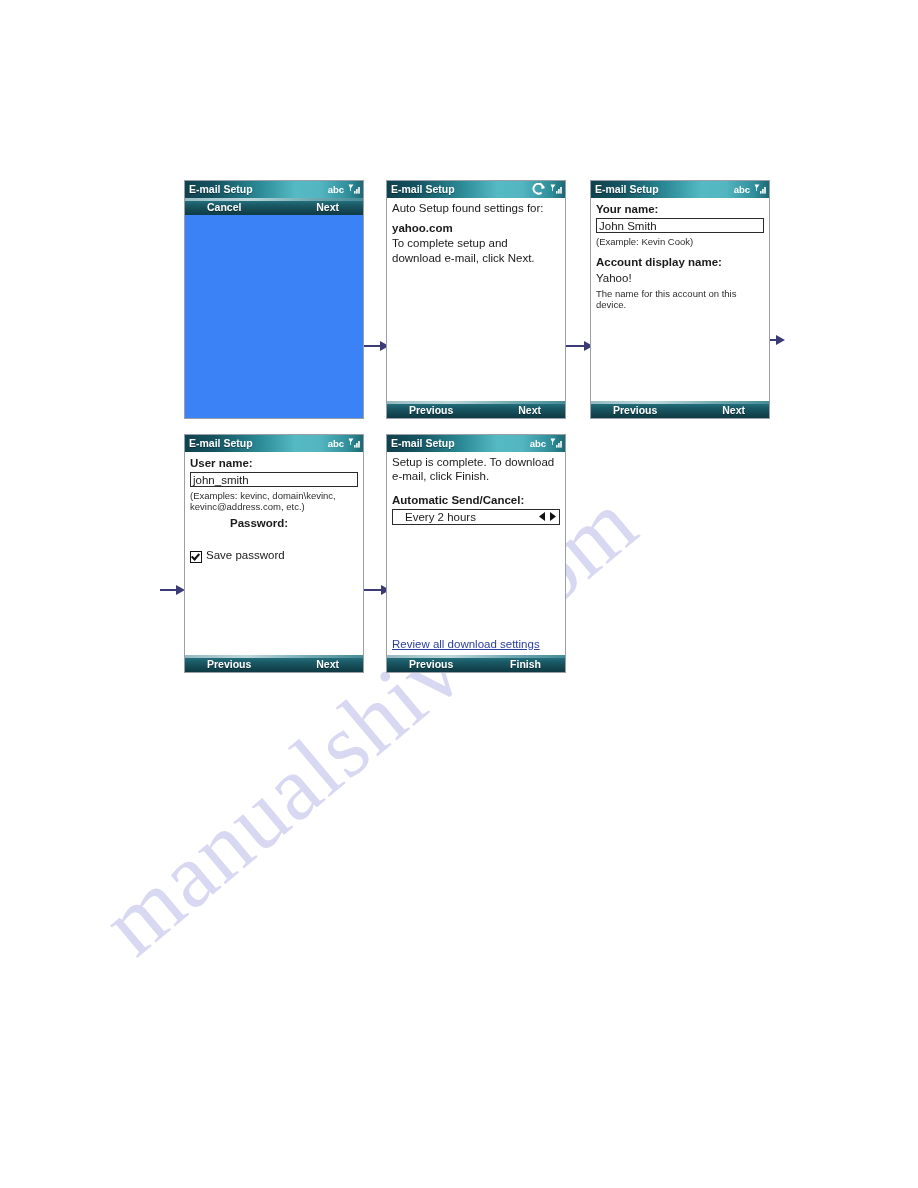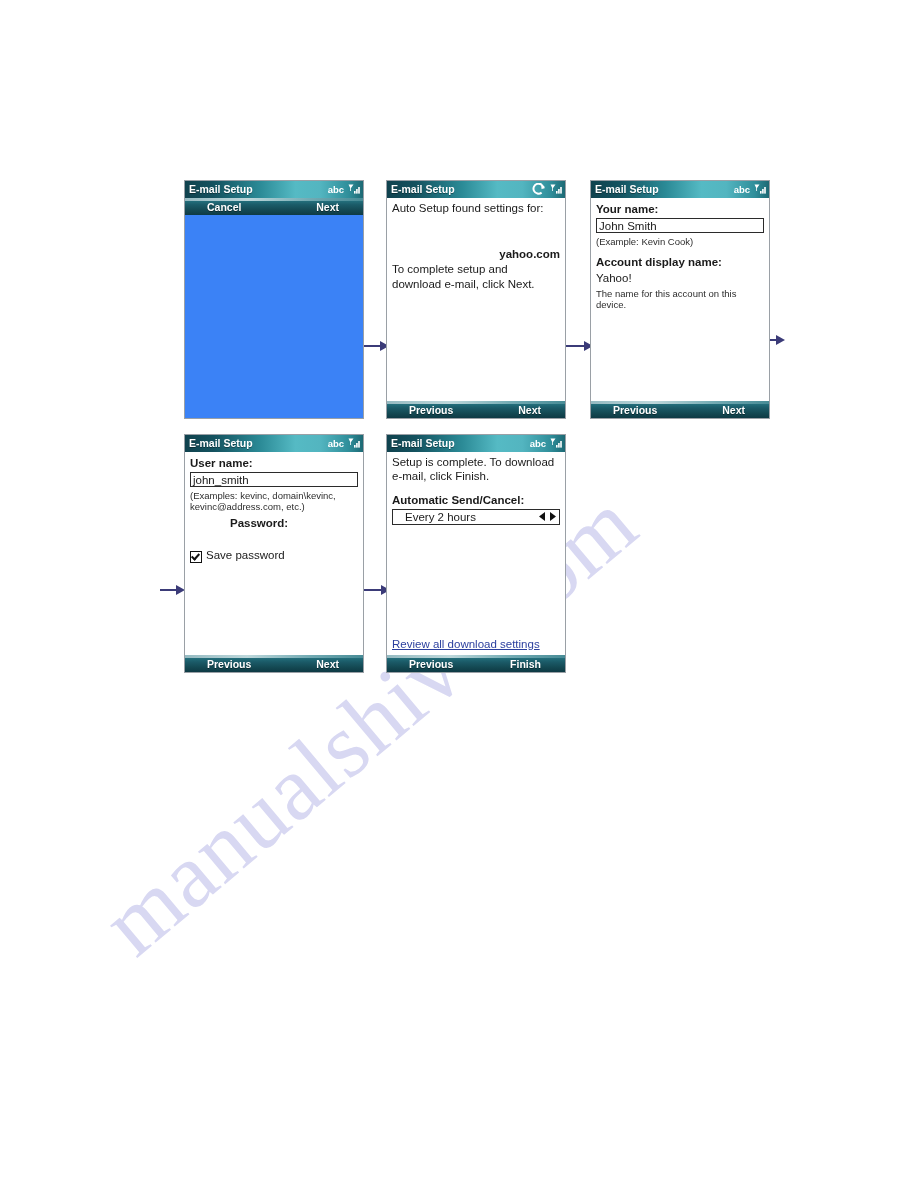--- a/index.html
+++ b/index.html
@@ -249,21 +249,21 @@
         <svg class="tb-signal" width="13" height="13" viewBox="0 0 13 13">
           <path d="M1.5 1.5 L6.5 1.5 L4 5 L4 8 L3.2 8 L3.2 5 Z" fill="#ffffff"></path>
           <rect x="7" y="8" width="1.6" height="2.6" fill="#ffffff"></rect>
           <rect x="9.1" y="6" width="1.6" height="4.6" fill="#ffffff"></rect>
           <rect x="11.2" y="4" width="1.6" height="6.6" fill="#ffffff"></rect>
         </svg>
       </span>
     </div>
     <div class="body">
       <div class="para">Auto Setup found settings for:</div>
-      <div class="bold-line" style="margin-top:32px;text-align:right;">yahoo.com</div>
+      <div class="bold-line" style="margin-top:6px;">yahoo.com</div>
       <div class="para" style="margin-top:1px;">To complete setup and download e-mail, click Next.</div>
     </div>
     <div class="softbar">
       <span class="sb-left">Previous</span>
       <span class="sb-right">Next</span>
     </div>
   </div>
 
   <div class="phone" style="left:590px; top:180px; height:239px;">
     <div class="titlebar">

